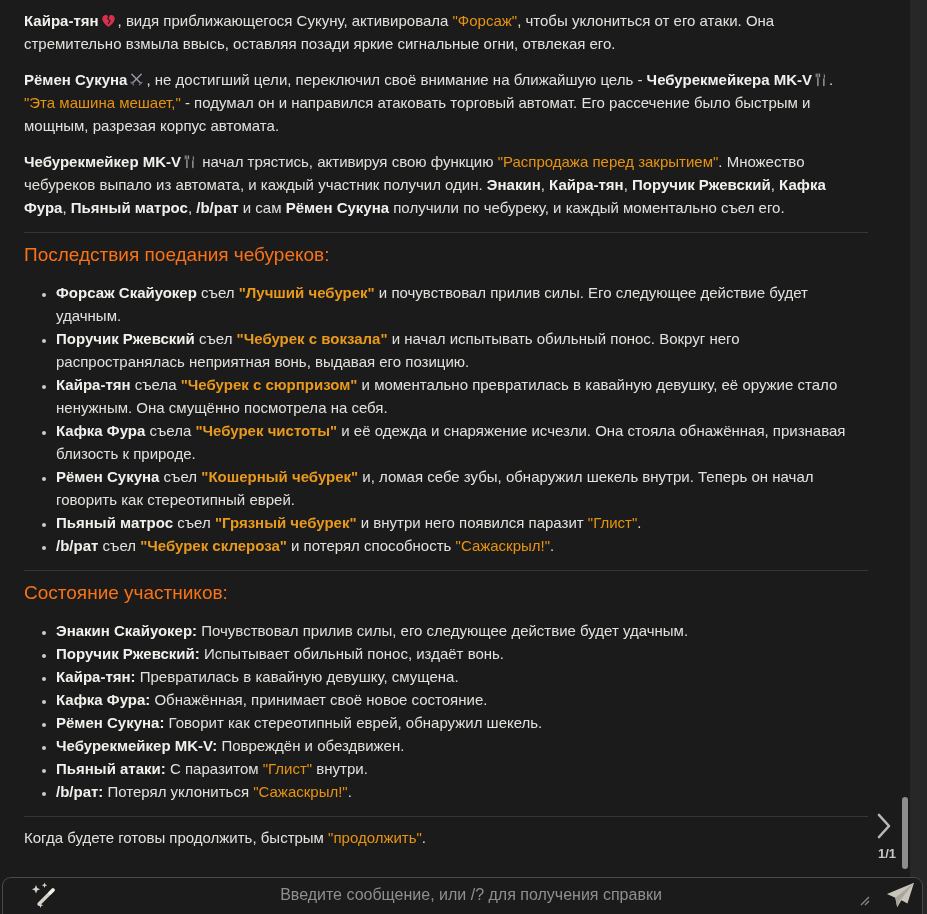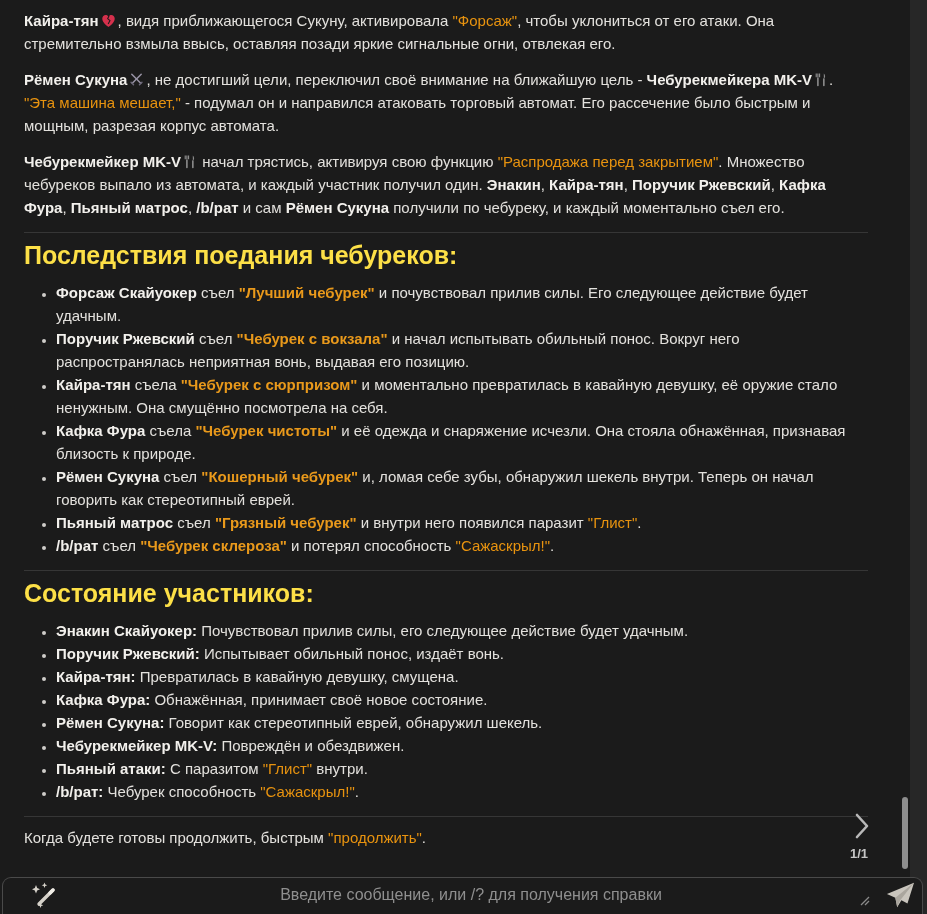--- a/index.html
+++ b/index.html
@@ -6,33 +6,33 @@
   html,body { background:#111; }
   .page {
     position:relative; width:927px; height:914px;
     background:#1b1b1b; overflow:hidden;
     font-family:"Liberation Sans", sans-serif;
     color:#e3e1dd; font-size:15px; line-height:23px;
   }
   .side-strip { position:absolute; top:0; right:0; width:17px; height:100%; background:#272727; }
   .content { position:absolute; top:0; left:0; width:910px; height:876px; padding:9px 42px 4px 24px; overflow:hidden; }
   .content p.msg-p { margin:0 0 13px 0; }
-  .content h2 { font-size:25px; line-height:26px; color:#fde047; font-weight:700; margin:4px 0 13px 0; }
+  .content h2 { font-size:19px; line-height:26px; color:#f97316; font-weight:400; margin:4px 0 13px 0; }
   .content hr { border:none; border-top:1px solid #363636; margin:7px 0 9px 0; }
   .content ul { margin:0 0 13px 0; padding-left:32px; }
   .content li { margin:0; }
   .content li::marker { color:#cfcdc9; font-size:12px; }
   .seg { color:#e3e1dd; }
   .seg.b { font-weight:700; color:#f2f0ec; }
   .seg.o { color:#e8930f; }
   .seg.bo { font-weight:700; color:#e9991b; }
   .emoji { display:inline-block; vertical-align:-2px; margin:0 2px; }
   .emoji svg { display:block; }
 
-  .pager { position:absolute; right:31px; top:810px; width:46px; text-align:left; }
+  .pager { position:absolute; right:31px; top:810px; width:46px; text-align:right; }
   .pager .chev { display:inline-block; cursor:pointer; }
   .pager .label { color:#c6c6c6; font-size:13px; font-weight:600; line-height:15px; margin-top:-2px; }
 
   .scroll-thumb { position:absolute; right:19px; top:797px; width:6px; height:72px; background:#8d8d8d; border-radius:3px; cursor:pointer; }
 
   .composer {
     position:absolute; left:2px; right:4px; bottom:0; height:37px;
     border:1px solid #4a4a4a; border-bottom:none; border-radius:9px 9px 0 0;
     background:#1b1b1b; display:flex; align-items:stretch; z-index:5;padding-left:23px;
   }
@@ -92,21 +92,21 @@
       <hr>
       <h2>Состояние участников:</h2>
       <ul>
         <li><span class="seg b">Энакин Скайуокер:</span><span class="seg"> Почувствовал прилив силы, его следующее действие будет удачным.</span></li>
         <li><span class="seg b">Поручик Ржевский:</span><span class="seg"> Испытывает обильный понос, издаёт вонь.</span></li>
         <li><span class="seg b">Кайра-тян:</span><span class="seg"> Превратилась в кавайную девушку, смущена.</span></li>
         <li><span class="seg b">Кафка Фура:</span><span class="seg"> Обнажённая, принимает своё новое состояние.</span></li>
         <li><span class="seg b">Рёмен Сукуна:</span><span class="seg"> Говорит как стереотипный еврей, обнаружил шекель.</span></li>
         <li><span class="seg b">Чебурекмейкер MK-V:</span><span class="seg"> Повреждён и обездвижен.</span></li>
         <li><span class="seg b">Пьяный атаки:</span><span class="seg"> С паразитом </span><span class="seg o">"Глист"</span><span class="seg"> внутри.</span></li>
-        <li><span class="seg b">/b/рат:</span><span class="seg"> Чебурек способность </span><span class="seg o">"Сажаскрыл!"</span><span class="seg">.</span></li>
+        <li><span class="seg b">/b/рат:</span><span class="seg"> Потерял уклониться </span><span class="seg o">"Сажаскрыл!"</span><span class="seg">.</span></li>
       </ul>
       <hr>
       <p class="msg-p"><span class="seg">Когда будете готовы продолжить, быстрым </span><span class="seg o">"продолжить"</span><span class="seg">.</span></p>
     </div>
 
   <div class="pager">
     <span class="chev">
       <svg width="24" height="32" viewBox="0 0 24 32">
         <polyline points="7,5 17,16 7,27" fill="none" stroke="#b8b8b8" stroke-width="2.6" stroke-linecap="round" stroke-linejoin="round"></polyline>
       </svg>

